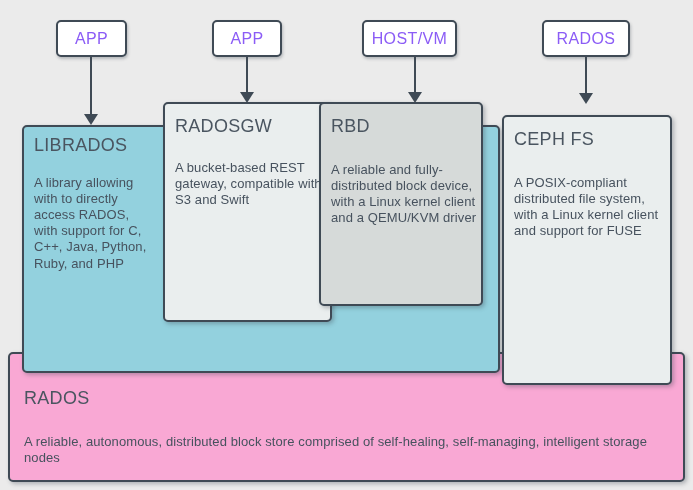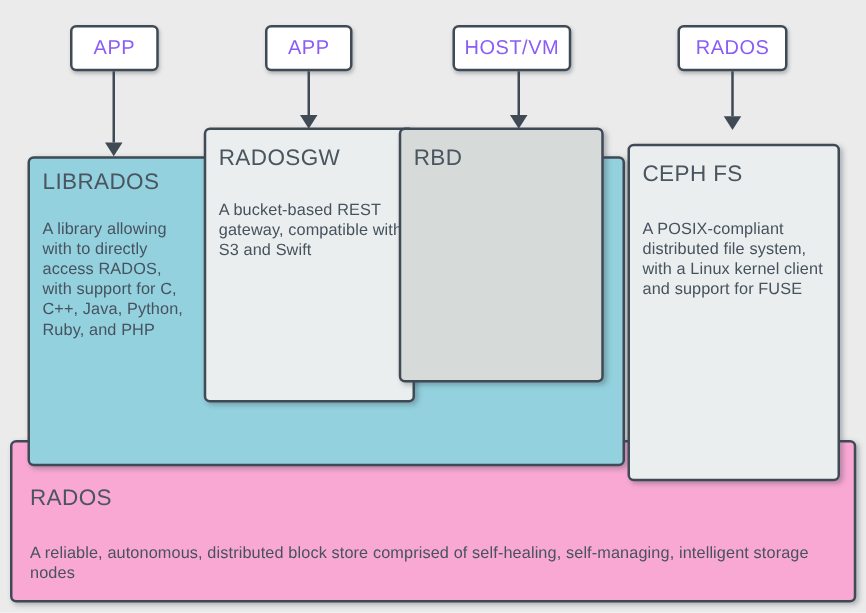--- a/index.html
+++ b/index.html
@@ -119,20 +119,21 @@
     <div class="desc">A library allowing with to directly access RADOS, with support for C, C++, Java, Python, Ruby, and PHP</div>
   </div>
 
   <div class="block radosgw" style="background: rgb(234, 238, 238);">
     <div class="title">RADOSGW</div>
     <div class="desc">A bucket-based REST gateway, compatible with S3 and Swift</div>
   </div>
 
   <div class="block rbd" style="background: rgb(214, 218, 217);">
     <div class="title">RBD</div>
+    <div class="desc">A reliable and fully-distributed block device, with a Linux kernel client and a QEMU/KVM driver</div>
   </div>
 
   <div class="block cephfs" style="background: rgb(234, 238, 238);">
     <div class="title">CEPH FS</div>
     <div class="desc">A POSIX-compliant distributed file system, with a Linux kernel client and support for FUSE</div>
   </div>
 
   <div class="node node-app1">
     <span>APP</span>
   </div>

